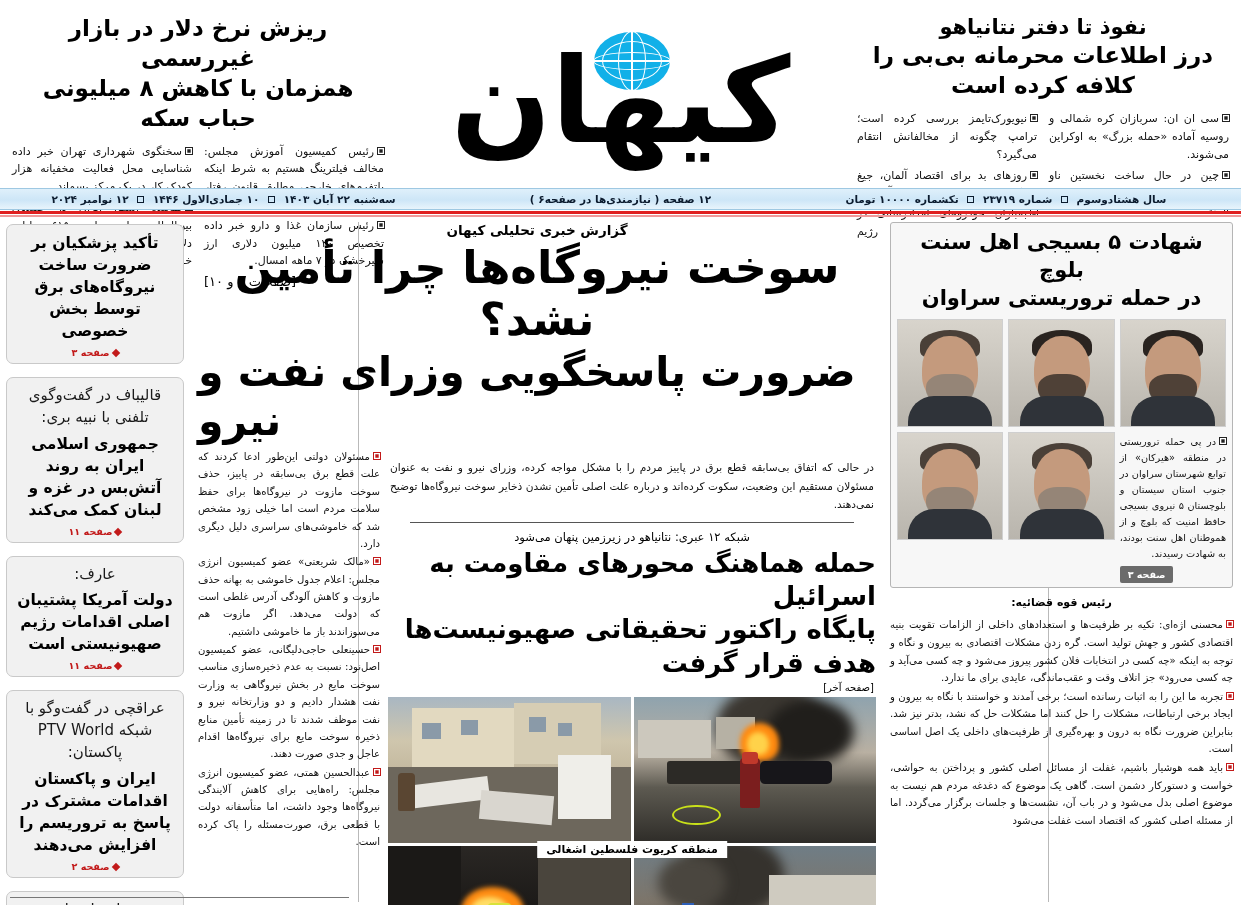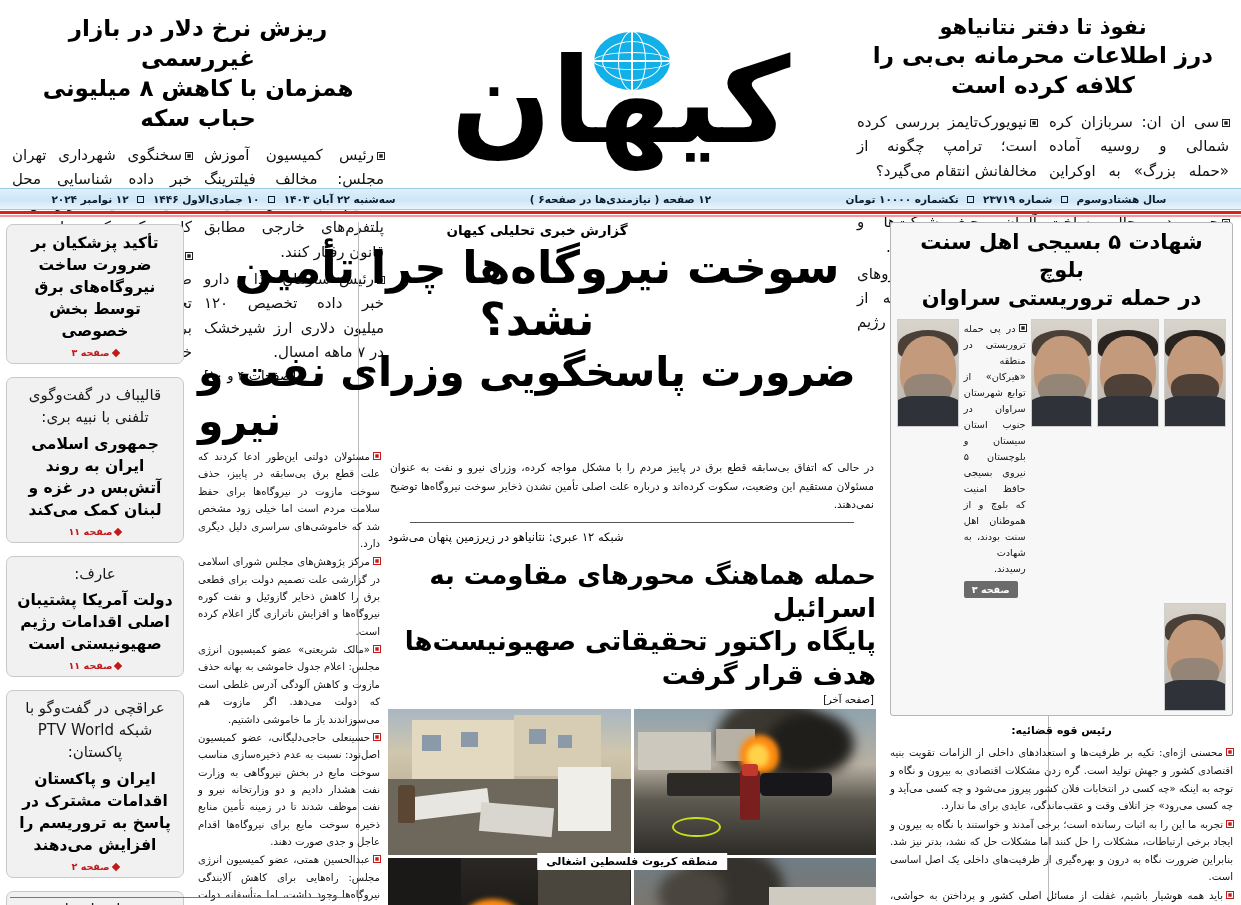--- a/index.html
+++ b/index.html
@@ -23,21 +23,21 @@
   .mh-kicker {
     font-size: 21px; font-weight: bold; text-align: center; color:#000;
     line-height: 1.30; letter-spacing: -0.2px; white-space: pre-line;
   }
   .mh-kicker.big { font-size: 23px; }
   .mh-cols {
     display: flex; flex-direction: row-reverse; gap: 12px; margin-top: 9px;
   }
   .mh-col { flex: 1; }
   .mh-item {
-    font-size: 15px; line-height: 1.62; text-align: justify;
+    font-size: 11px; line-height: 1.62; text-align: justify;
     color:#111; margin-bottom: 3px; position: relative;
   }
   .bullet-sq {
     display:inline-block; width:6px; height:6px; background:#222;
     margin-left:4px; vertical-align: 1px;
     box-shadow: inset 0 0 0 1.3px #fff, 0 0 0 1px #222;
   }
   .mh-pageref {
     font-size: 13px; color:#000; margin-top: 4px;
   }
@@ -127,21 +127,21 @@
   }
   .c-head2 {
     text-align:left; font-size:41px; font-weight:bold; color:#000;
     line-height:1.18; letter-spacing:-1px; margin-top:2px;
   }
   .c-lead {
     font-size:10.6px; line-height:1.75; text-align:justify; color:#111;
     margin-top:10px; padding:0 2px;
   }
   .c-hr { height:1px; background:#555; margin:8px 22px 7px 22px; }
-  .c-kicker2 { text-align:left; font-size:11.5px; color:#000; margin-bottom:15px;}
+  .c-kicker2 { text-align:center; font-size:11.5px; color:#000; margin-bottom:3px;}
   .c-head3 {
     text-align:right; font-size:26px; font-weight:bold; color:#000;
     line-height:1.28; letter-spacing:-0.5px;
   }
   .c-lastpage {
     font-size:10px; color:#000; text-align:right; margin-top:2px;
     padding-right:2px;
   }
 
   .c-split { display:flex; flex-direction:row-reverse; gap:8px; margin-top:3px; }
@@ -176,21 +176,21 @@
 
   
   .lbox {
     border:1px solid #b5b5b5; border-radius:3px; padding:6px 6px 4px 6px;
     background:#f7f7f7;
   }
   .l-head {
     font-size:21px; font-weight:bold; text-align:center; color:#000;
     line-height:1.33; letter-spacing:-0.4px; margin-bottom:6px;
   }
-  .portraits { display:grid; grid-template-columns:1fr 1fr 1fr 1fr 1fr; gap:5px; }
+  .portraits { display:grid; grid-template-columns:1fr 1fr 1fr; gap:5px; }
   .por { position:relative; height:108px; border:1px solid #cfcfcf;
     background:linear-gradient(180deg,#d8d4cc,#b9b5ad); overflow:hidden; }
   .por .face { position:absolute; left:50%; transform:translateX(-50%);
     top:16px; width:56px; height:68px; border-radius:48% 48% 42% 42%;
     background:#c49a7d; }
   .por .hair { position:absolute; left:50%; transform:translateX(-50%);
     top:10px; width:60px; height:30px; border-radius:50% 50% 30% 30%;
     background:#2a2420; }
   .por .beard { position:absolute; left:50%; transform:translateX(-50%);
     top:54px; width:48px; height:32px; border-radius:40% 40% 50% 50%;
@@ -344,21 +344,20 @@
 
     <div class="col-center">
       <div class="c-kicker">گزارش خبری تحلیلی کیهان</div>
       <div class="c-head1">سوخت نیروگاه‌ها چرا تأمین نشد؟</div>
       <div class="c-head2">ضرورت پاسخگویی وزرای نفت و نیرو</div>
 
       <div class="c-split">
         <div class="c-textcol">
           <div class="c-body">
             <p><span class="bullet-sq" style="background:#c21a1a;box-shadow:inset 0 0 0 1.3px #fff,0 0 0 1px #c21a1a;"></span><span>مسئولان دولتی این‌طور ادعا کردند که علت قطع برق بی‌سابقه در پاییز، حذف سوخت مازوت در نیروگاه‌ها برای حفظ سلامت مردم است اما خیلی زود مشخص شد که خاموشی‌های سراسری دلیل دیگری دارد.</span></p>
-            <p><span class="bullet-sq" style="background:#c21a1a;box-shadow:inset 0 0 0 1.3px #fff,0 0 0 1px #c21a1a;"></span><span>مرکز پژوهش‌های مجلس شورای اسلامی در گزارشی علت تصمیم دولت برای قطعی برق را کاهش ذخایر گازوئیل و نفت کوره نیروگاه‌ها و افزایش ناترازی گاز اعلام کرده است.</span></p>
             <p><span class="bullet-sq" style="background:#c21a1a;box-shadow:inset 0 0 0 1.3px #fff,0 0 0 1px #c21a1a;"></span><span>«مالک شریعتی» عضو کمیسیون انرژی مجلس: اعلام جدول خاموشی به بهانه حذف مازوت و کاهش آلودگی آدرس غلطی است که دولت می‌دهد. اگر مازوت هم می‌سوزاندند باز ما خاموشی داشتیم.</span></p>
             <p><span class="bullet-sq" style="background:#c21a1a;box-shadow:inset 0 0 0 1.3px #fff,0 0 0 1px #c21a1a;"></span><span>حسینعلی حاجی‌دلیگانی، عضو کمیسیون اصل‌نود: نسبت به عدم ذخیره‌سازی مناسب سوخت مایع در بخش نیروگاهی به وزارت نفت هشدار دادیم و دو وزارتخانه نیرو و نفت موظف شدند تا در زمینه تأمین منابع ذخیره سوخت مایع برای نیروگاه‌ها اقدام عاجل و جدی صورت دهند.</span></p>
             <p><span class="bullet-sq" style="background:#c21a1a;box-shadow:inset 0 0 0 1.3px #fff,0 0 0 1px #c21a1a;"></span><span>عبدالحسین همتی، عضو کمیسیون انرژی مجلس: راه‌هایی برای کاهش آلایندگی نیروگاه‌ها وجود داشت، اما متأسفانه دولت با قطعی برق، صورت‌مسئله را پاک کرده است.</span></p>
 
           </div>
 
         </div>
 
         <div class="c-photocol">
           <div class="c-lead">در حالی که اتفاق بی‌سابقه قطع برق در پاییز مردم را با مشکل مواجه کرده، وزرای نیرو و نفت به عنوان مسئولان مستقیم این وضعیت، سکوت کرده‌اند و درباره علت اصلی تأمین نشدن ذخایر سوخت نیروگاه‌ها توضیح نمی‌دهند.</div>

